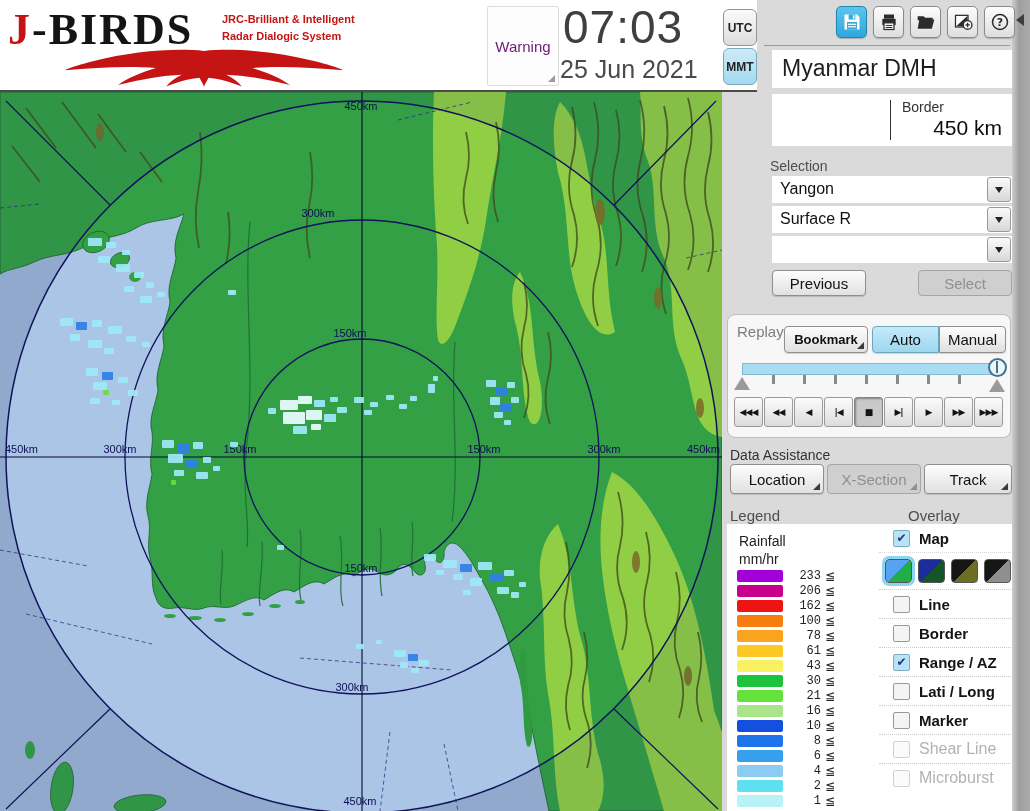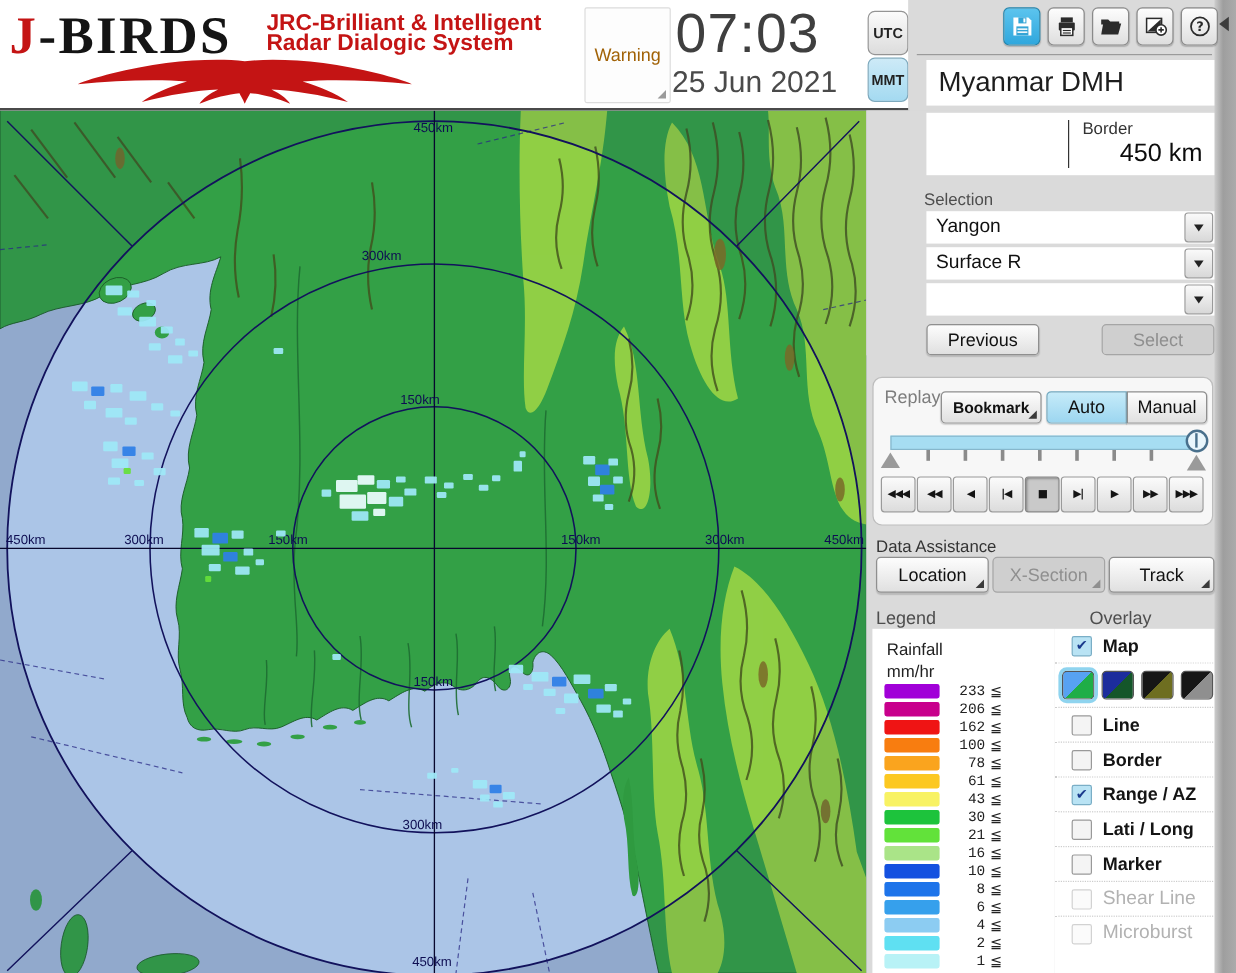--- a/index.html
+++ b/index.html
@@ -6,24 +6,24 @@
   #app{position:relative;width:1030px;height:811px;background:#dadada;overflow:hidden;
        font-family:"Liberation Sans",sans-serif;color:#222;}
   
   .header{position:absolute;left:0;top:0;width:757px;height:90px;background:#fff;
           border-bottom:2px solid #4a4a4a;}
   .logo{position:absolute;left:8px;top:2px;width:390px;height:86px;}
   .logo-title{position:absolute;left:0;top:2px;font-family:"Liberation Serif",serif;
               font-weight:bold;font-size:44px;letter-spacing:2px;color:#141414;}
   .logo-j{color:#c41414;}
   .logo-tag{position:absolute;left:214px;top:9px;color:#c41414;font-weight:bold;
-            font-size:19px;line-height:17px;white-space:nowrap;}
+            font-size:11px;line-height:17px;white-space:nowrap;}
   .eagle{position:absolute;left:10px;top:46px;width:372px;height:40px;}
   .warning-btn{position:absolute;left:487px;top:6px;width:70px;height:78px;background:#fdfdfd;
-               border:1px solid #dcdcdc;border-radius:2px;color:#a16207;font-size:15px;
+               border:1px solid #dcdcdc;border-radius:2px;color:#701a75;font-size:15px;
                display:flex;align-items:center;justify-content:center;}
   .clock-time{position:absolute;left:563px;top:0px;font-size:46px;color:#3f3f3f;letter-spacing:1px;}
   .clock-date{position:absolute;left:560px;top:55px;font-size:25px;color:#4a4a4a;}
   .tz-btn{position:absolute;left:723px;width:34px;height:37px;border:1px solid #949494;
           border-radius:6px;display:flex;align-items:center;justify-content:center;
           font-size:12px;font-weight:bold;color:#222;background:linear-gradient(#fbfbfb,#dcdcdc);
           box-sizing:border-box;}
   .tz-btn.utc{top:9px;}
   .tz-btn.mmt{top:48px;background:linear-gradient(#cdeaf7,#a4daf1);border-color:#7da9bd;}
   

